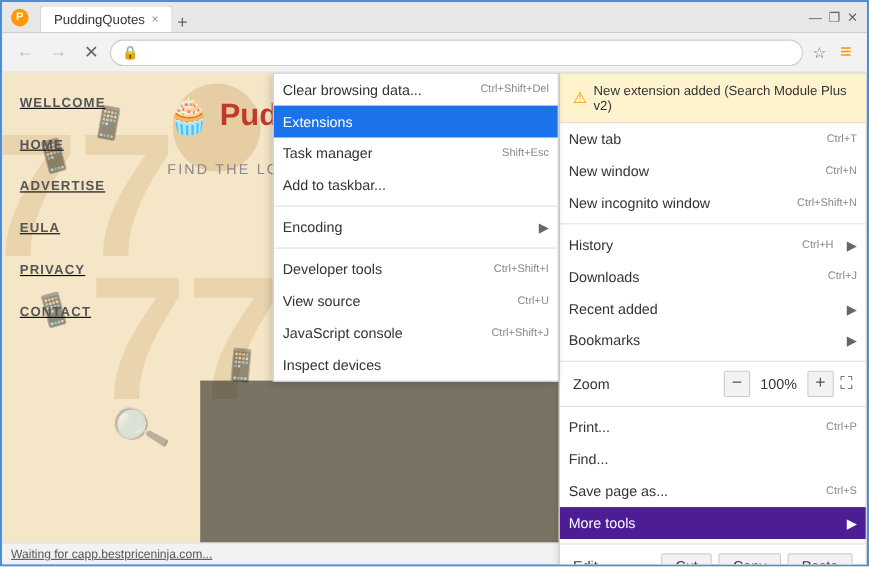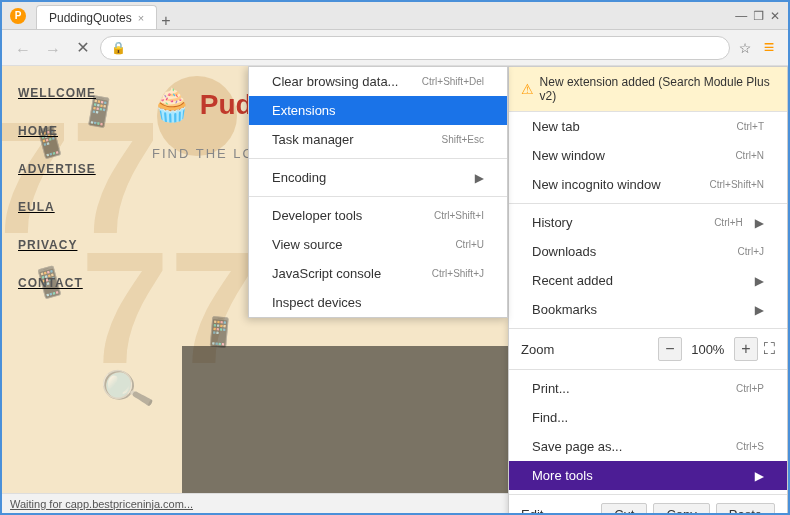--- a/index.html
+++ b/index.html
@@ -166,21 +166,21 @@
       padding: 8px 12px;
       font-size: 12px;
       color: #333;
       border-bottom: 1px solid #e0e0e0;
       display: flex; align-items: center; gap: 6px;
     }
     .menu-notification .notif-icon { color: #f90; font-size: 14px; }
     .menu-item {
       display: flex;
       align-items: center;
-      padding: 7px 23px;
+      padding: 7px 8px;
       cursor: pointer;
       color: #333;
       justify-content: space-between;
     }
     .menu-item.active { background: #1a73e8; color: #fff; }
     .menu-item .shortcut { color: #888; font-size: 10px; }
     .menu-item.active .shortcut { color: #cce; }
     .menu-separator { height: 1px; background: #e0e0e0; margin: 4px 0; }
     .menu-arrow { color: #666; font-size: 12px; }
 
@@ -316,20 +316,24 @@
         <span>Clear browsing data...</span>
         <span class="shortcut">Ctrl+Shift+Del</span>
       </div>
       <div class="menu-item active">
         <span>Extensions</span>
         <span class="shortcut"></span>
       </div>
       <div class="menu-item">
         <span>Task manager</span>
         <span class="shortcut">Shift+Esc</span>
+      </div>
+      <div class="menu-item">
+        <span>Add to taskbar...</span>
+        <span class="shortcut"></span>
       </div>
       <div class="menu-separator"></div>
       <div class="menu-item">
         <span>Encoding</span>
         <span class="menu-arrow">▶</span>
       </div>
       <div class="menu-separator"></div>
       <div class="menu-item">
         <span>Developer tools</span>
         <span class="shortcut">Ctrl+Shift+I</span>

